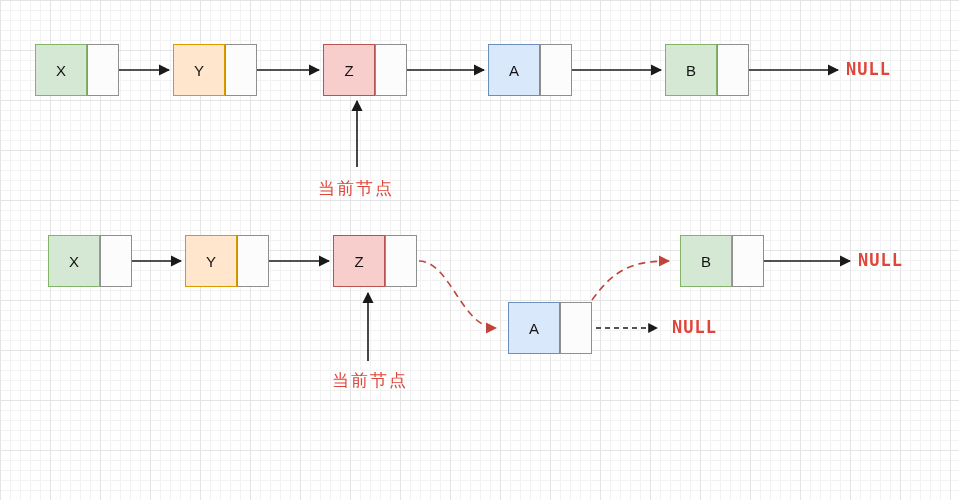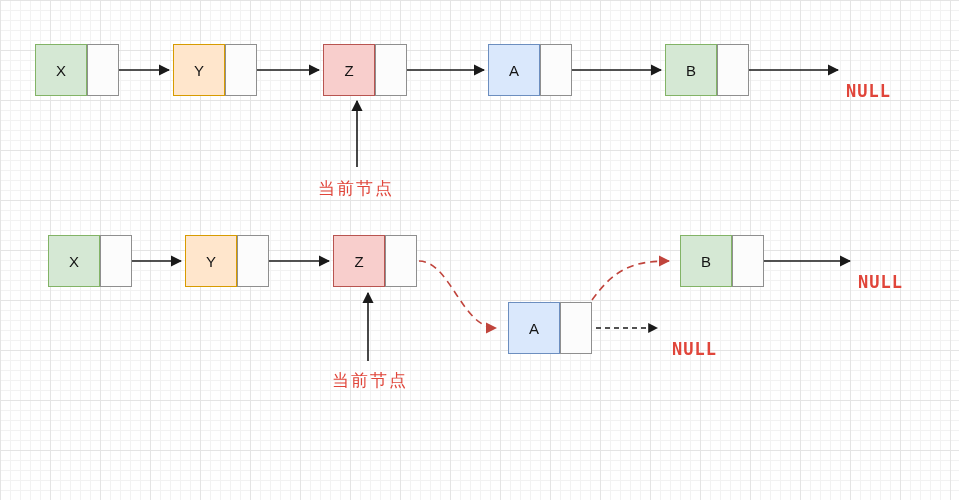--- a/index.html
+++ b/index.html
@@ -21,21 +21,21 @@
   .ptr{width:32px;height:52px;border:1px solid #8f8f8f;background:#fcfcfc;box-sizing:border-box;}
   .node[data-color="green"]  .data{background:var(--green-fill); border-color:var(--green-border);}
   .node[data-color="orange"] .data{background:var(--orange-fill);border-color:var(--orange-border);}
   .node[data-color="red"]    .data{background:var(--red-fill);   border-color:var(--red-border);}
   .node[data-color="blue"]   .data{background:var(--blue-fill);  border-color:var(--blue-border);}
   svg.arrows{position:absolute;left:0;top:0;pointer-events:none;}
   .solid{stroke:var(--arrow-black);stroke-width:1.6;fill:none;}
   .dash-black{stroke:var(--arrow-black);stroke-width:1.4;fill:none;stroke-dasharray:5 4;}
   .dash-red{stroke:var(--arrow-red);stroke-width:1.6;fill:none;stroke-dasharray:7 5;}
   .null-label{position:absolute;font-family:"DejaVu Sans Mono",monospace;font-weight:700;
-              font-size:17px;color:var(--text-red);letter-spacing:1px;margin-top:22px;}
+              font-size:17px;color:var(--text-red);letter-spacing:1px;}
   .cn-label{position:absolute;font-size:17px;color:var(--text-red);letter-spacing:2px;}
   .caption{position:absolute;font-size:18px;color:#1f1f1f;white-space:nowrap;}
   .caption .prefix{margin-right:18px;}
 </style>
 </head>
 <body>
 
 <div id="canvas">
 
   <svg class="arrows" width="959" height="500" viewBox="0 0 959 500">

